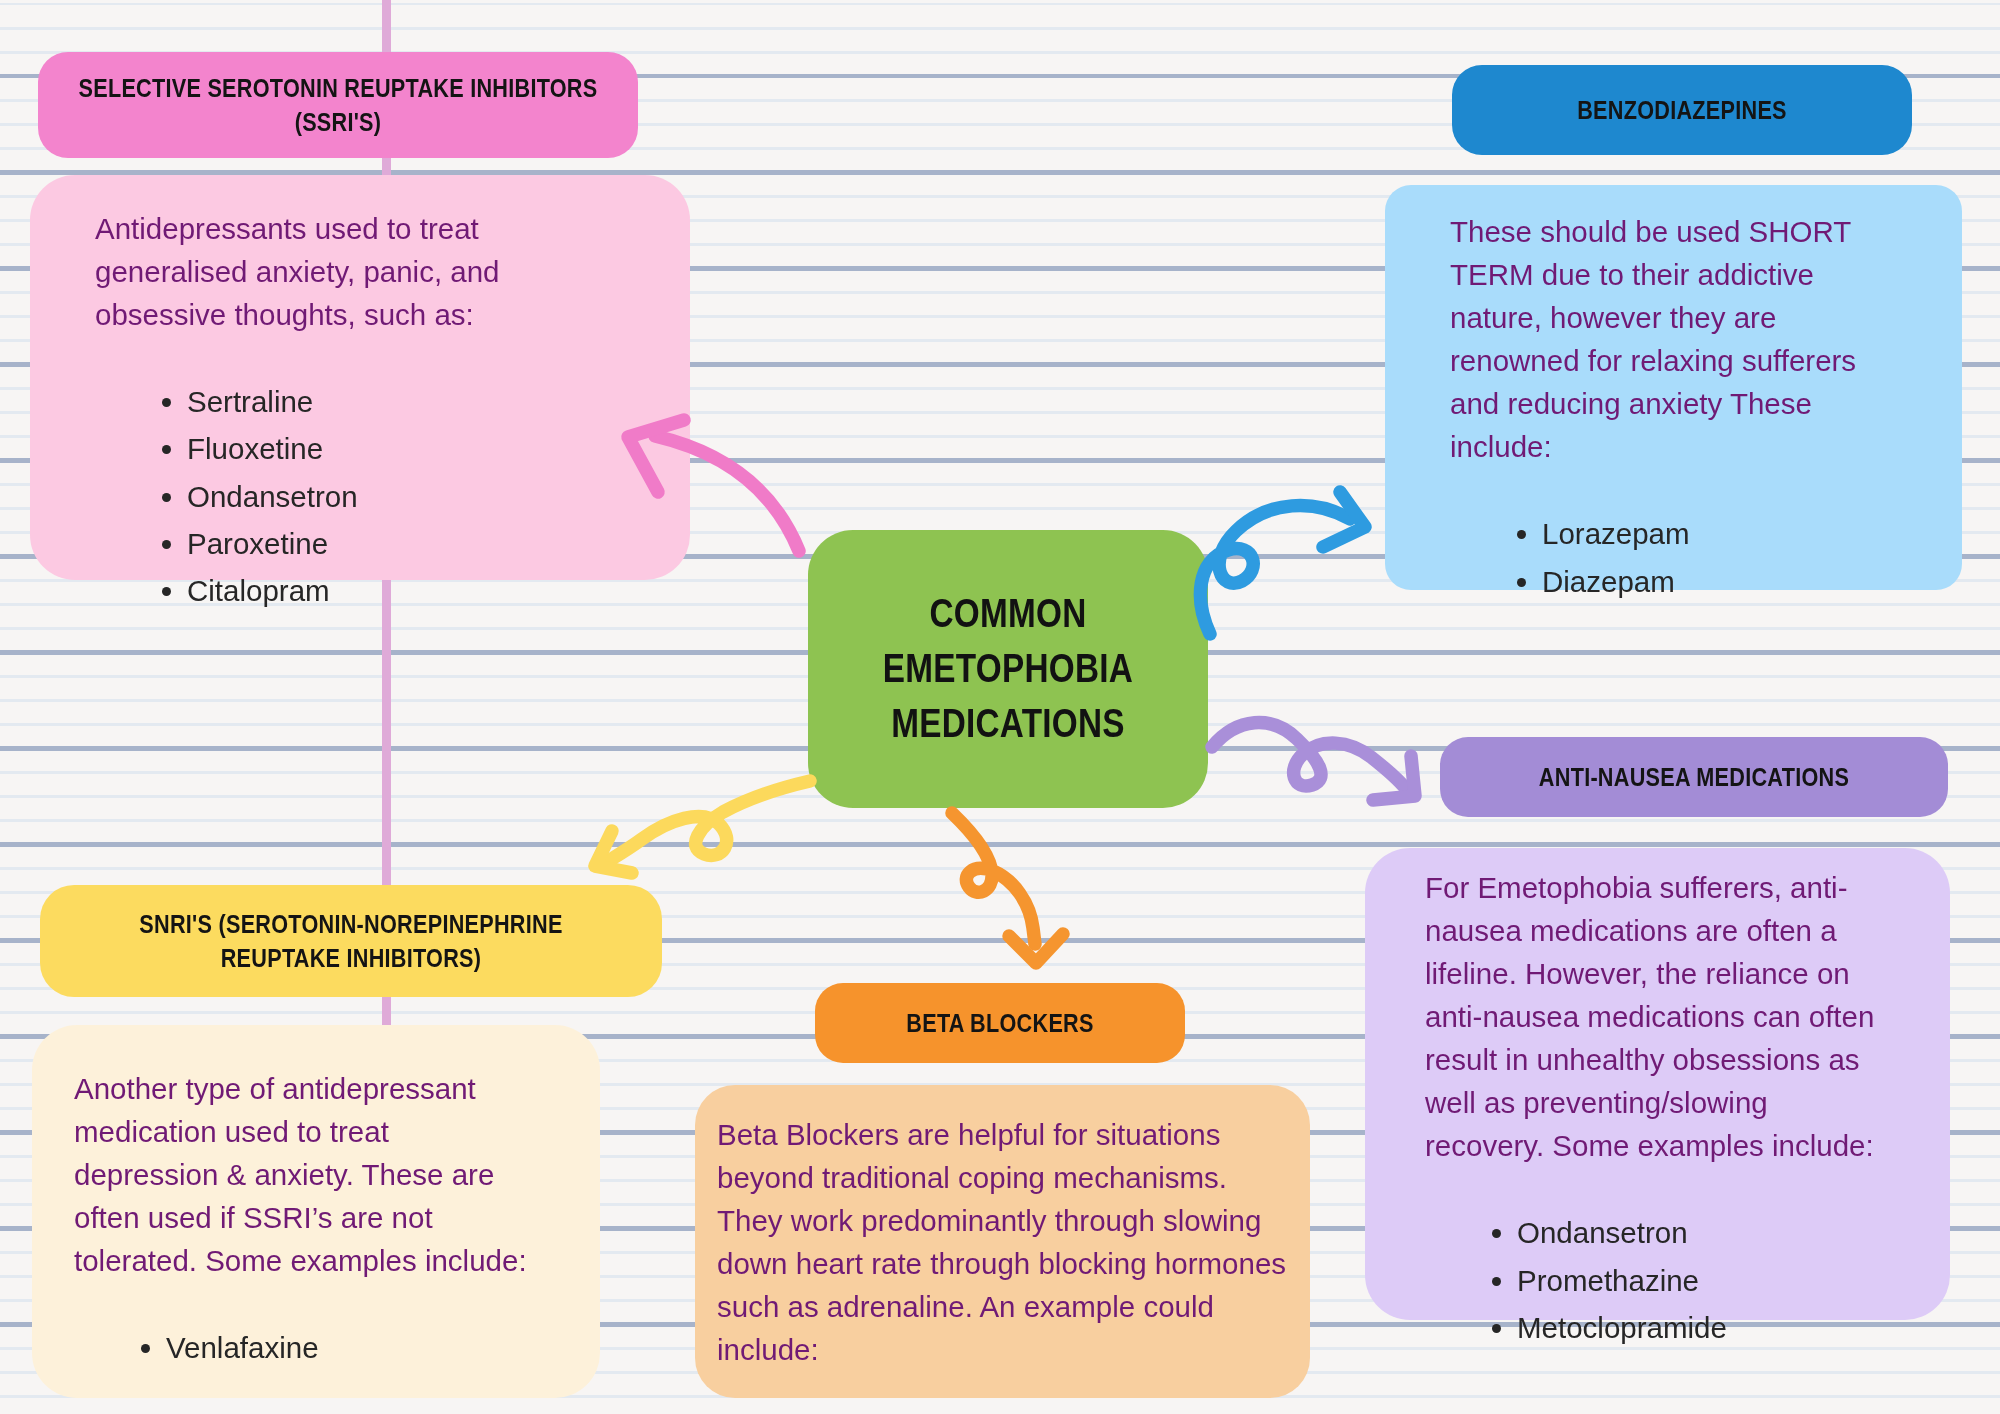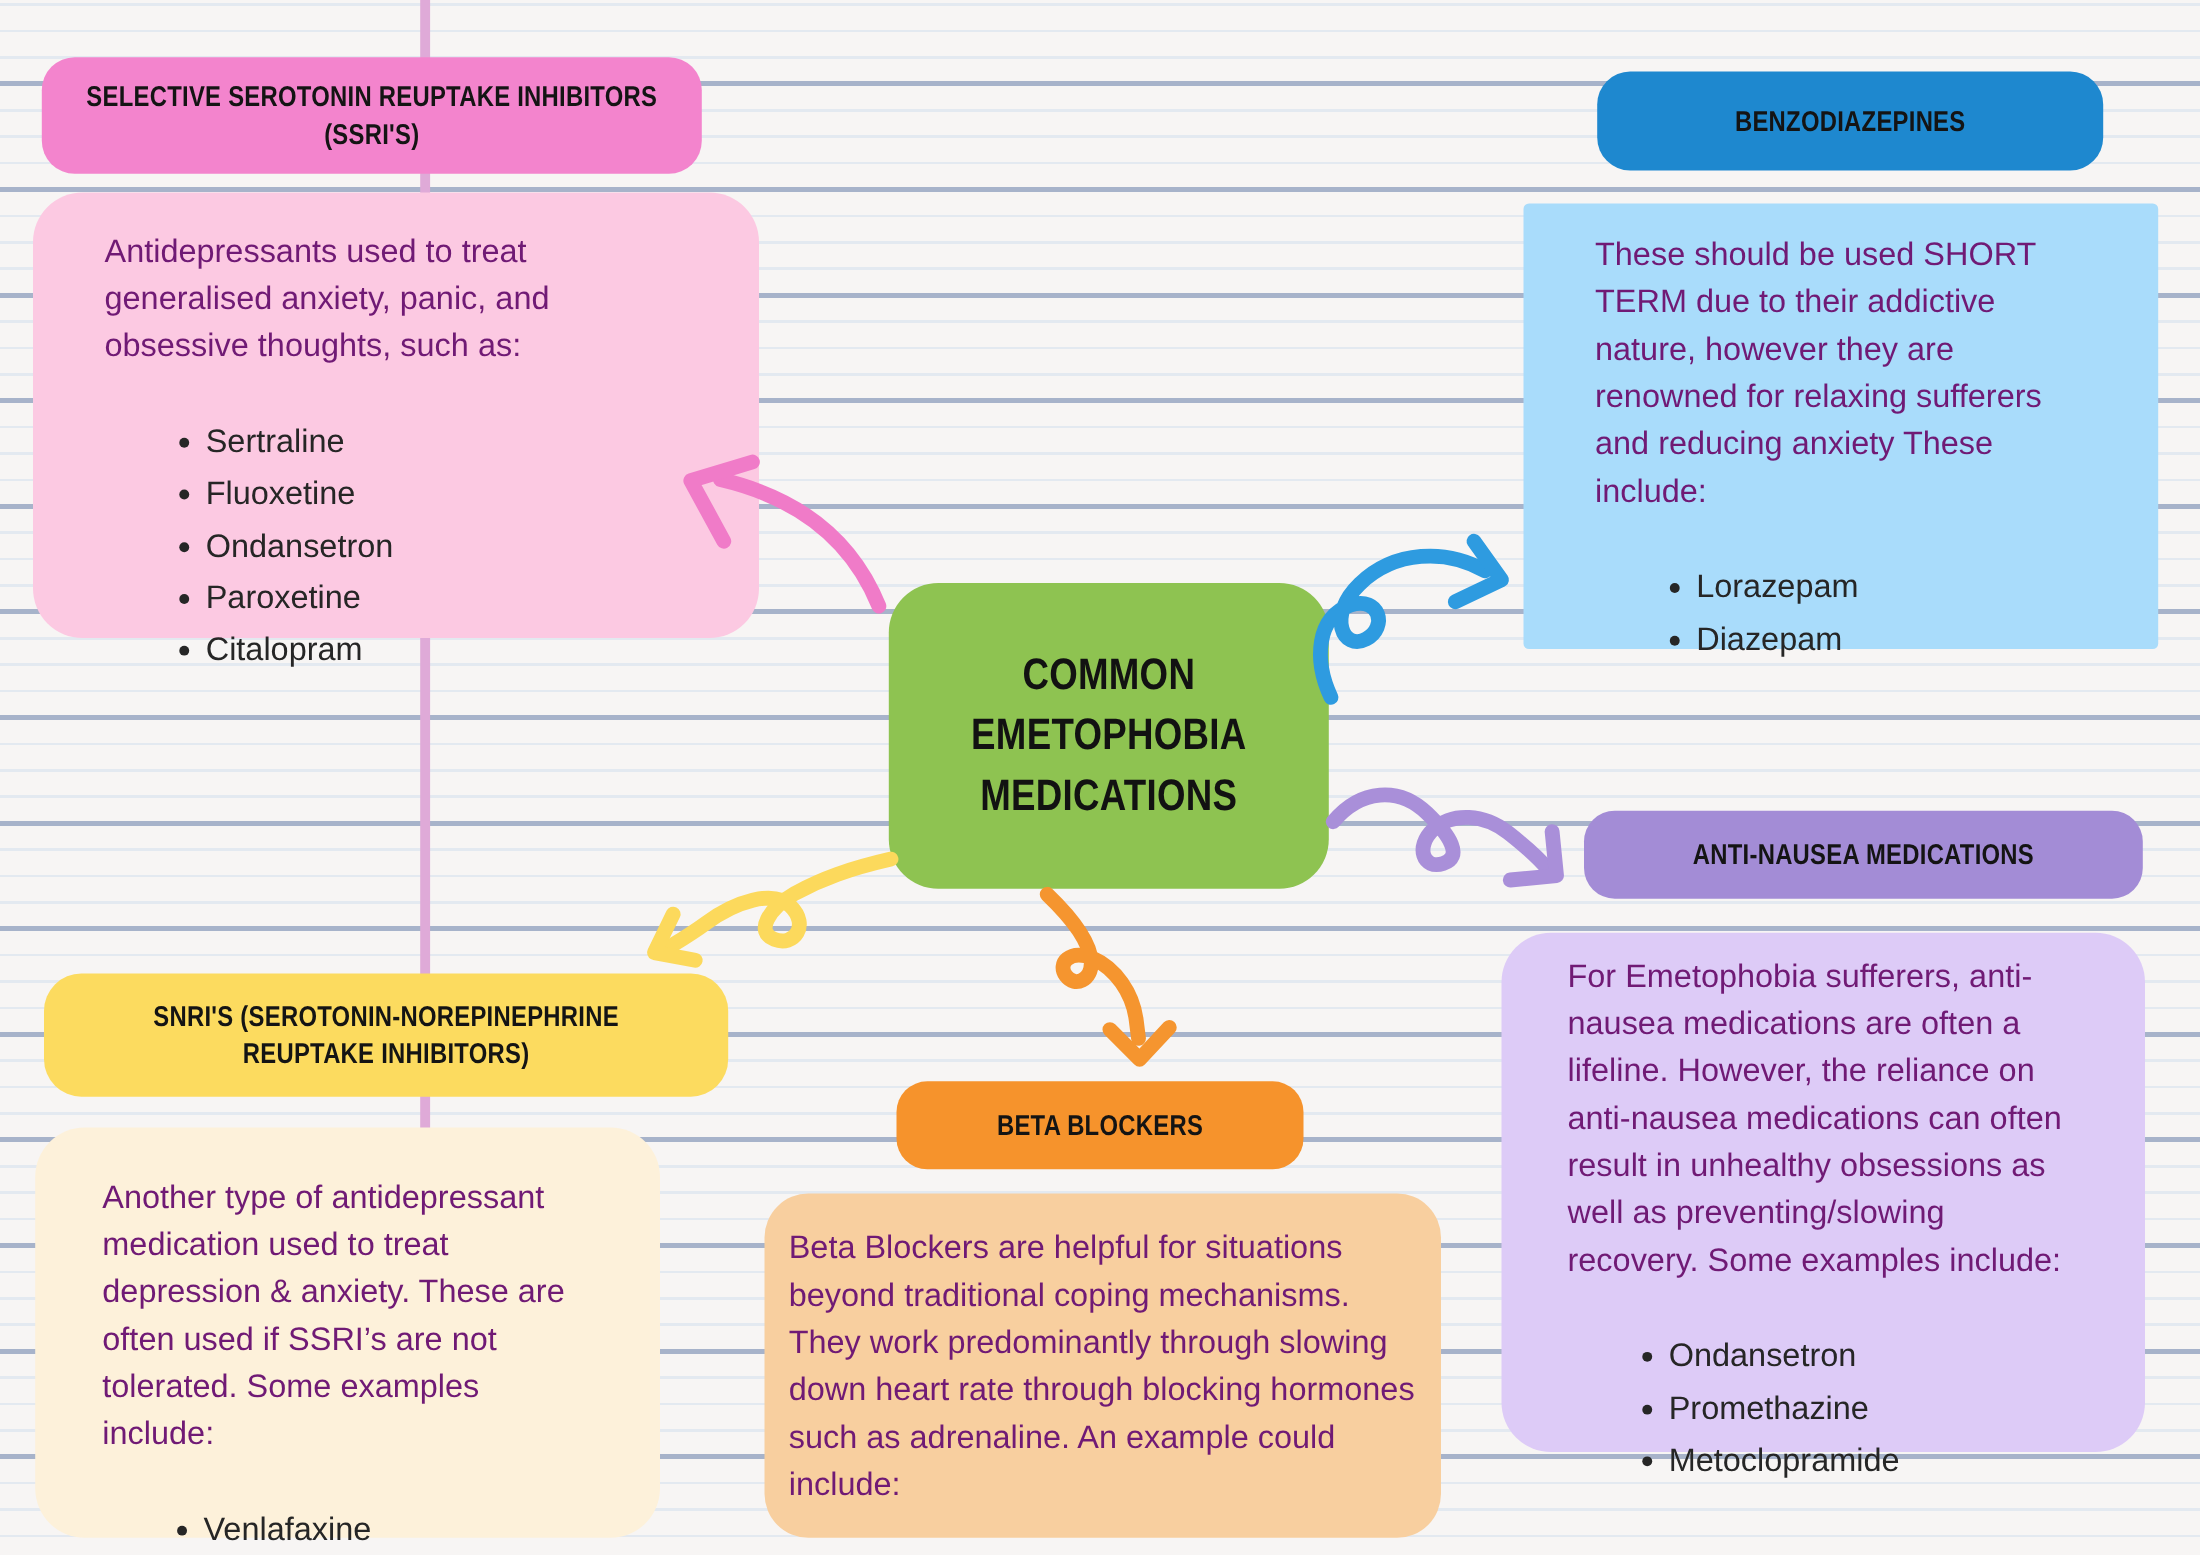--- a/index.html
+++ b/index.html
@@ -28,26 +28,26 @@
     text-align:center;font-weight:bold;font-size:40px;line-height:1.38;
     color:#121212;letter-spacing:0.3px;box-sizing:border-box;padding:0 20px;
   }
   .body-card p{margin:0;font-size:29.5px;line-height:1.46;color:#701a75;}
   .body-card ul{margin:44px 0 0;padding:0 0 0 92px;font-size:29.5px;line-height:1.5;color:#262626;}
   .body-card li{margin:3px 0;}
   
   .ssri-hdr   {left:38px;  top:52px;  width:600px;height:106px;border-radius:30px;}
   .ssri-body  {left:30px;  top:175px; width:660px;height:405px;border-radius:45px;padding:32px 55px 0 65px;}
   .benzo-hdr  {left:1452px;top:65px;  width:460px;height:90px; border-radius:30px;}
-  .benzo-body {left:1385px;top:185px; width:577px;height:405px;border-radius:5px;padding:25px 85px 0 65px;}
+  .benzo-body {left:1385px;top:185px; width:577px;height:405px;border-radius:26px;padding:25px 85px 0 65px;}
   .center-box {left:808px; top:530px; width:400px;height:278px;border-radius:45px;}
   .nausea-hdr {left:1440px;top:737px; width:508px;height:80px; border-radius:28px;}
   .nausea-body{left:1365px;top:848px; width:585px;height:472px;border-radius:45px;padding:18px 55px 0 60px;}
   .snri-hdr   {left:40px;  top:885px; width:622px;height:112px;border-radius:34px;}
-  .snri-body  {left:32px;  top:1025px;width:568px;height:373px;border-radius:45px;padding:42px 60px 0 61px;}
+  .snri-body  {left:32px;  top:1025px;width:568px;height:373px;border-radius:45px;padding:42px 60px 0 42px;}
   .beta-hdr   {left:815px; top:983px; width:370px;height:80px; border-radius:28px;}
   .beta-body  {left:695px; top:1085px;width:615px;height:313px;border-radius:40px;padding:28px 11px 0 22px;}
   .beta-body ul{margin-top:36px;padding-left:70px;}
   .arrows{position:absolute;left:0;top:0;z-index:3;pointer-events:none;}
 </style>
 </head>
 <body>
 
 <div class="canvas">
 

